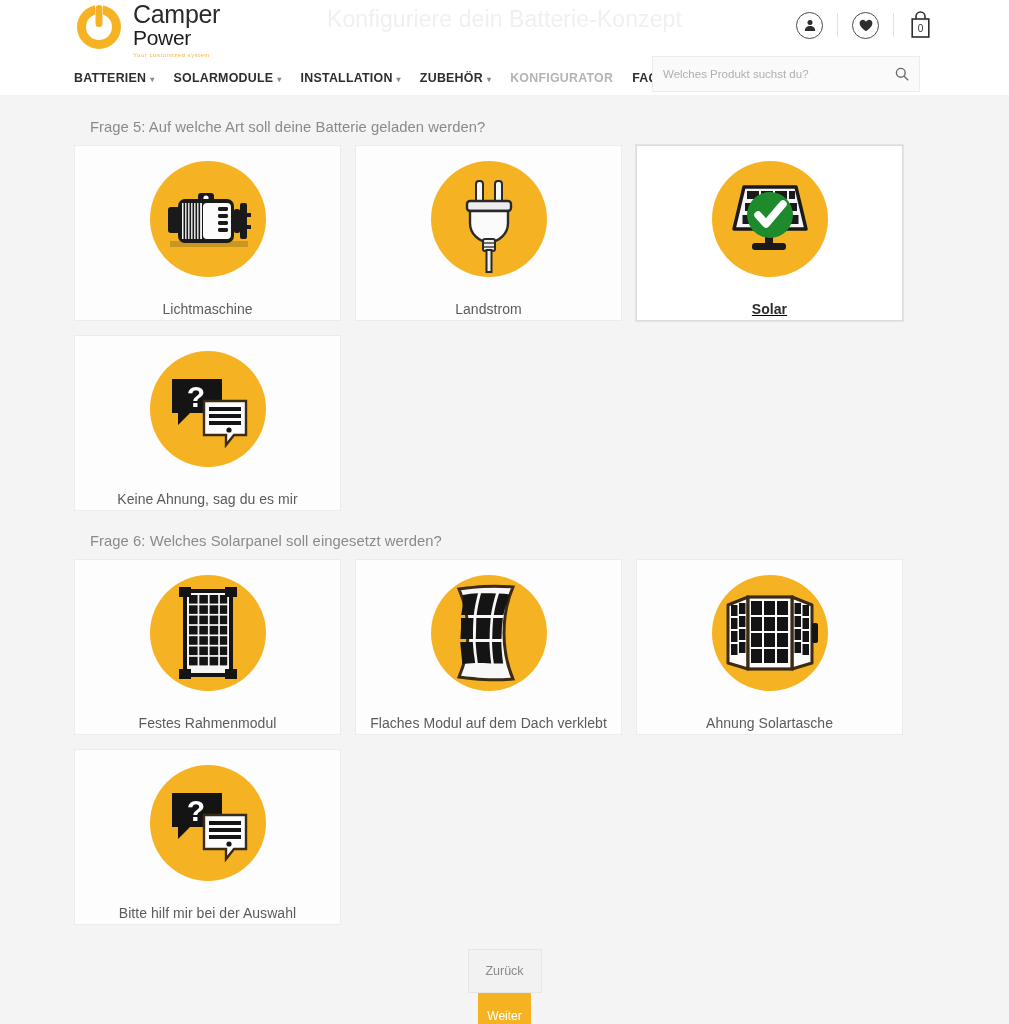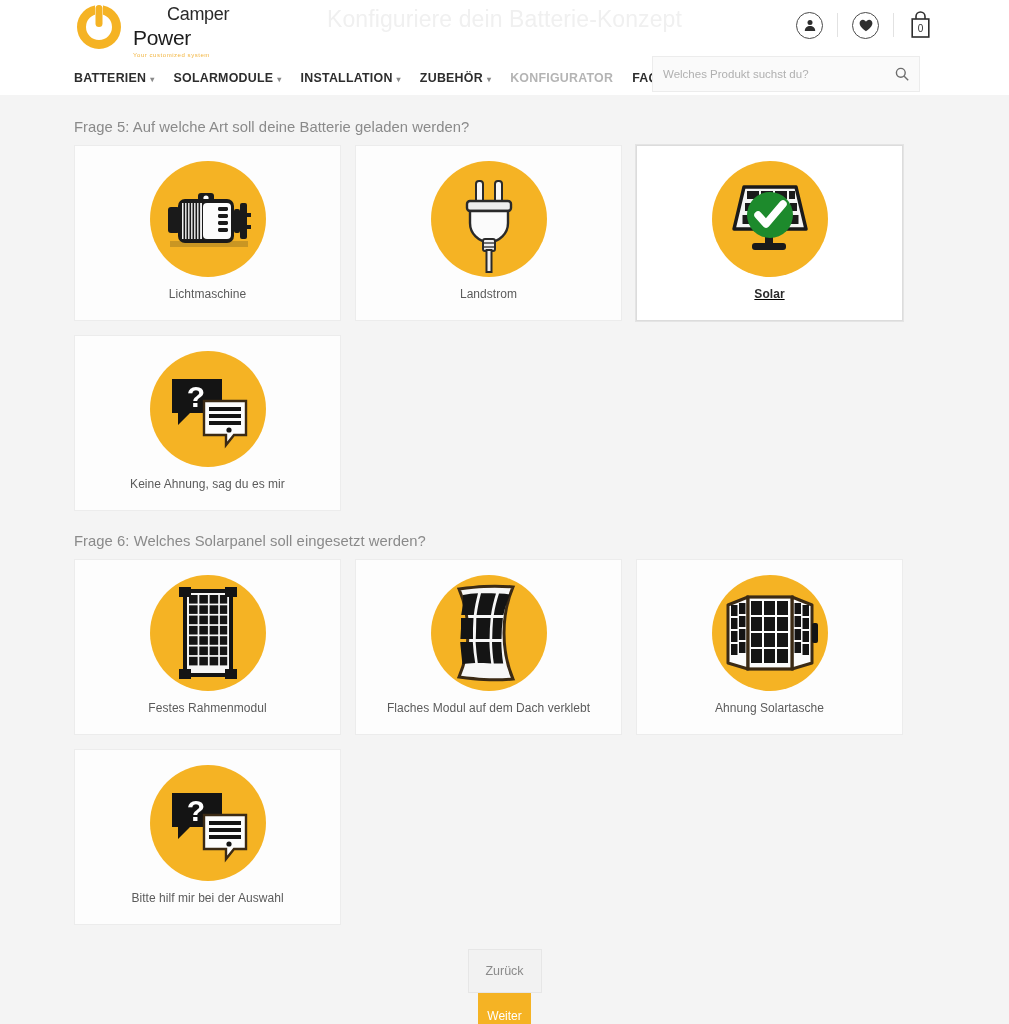--- a/index.html
+++ b/index.html
@@ -29,23 +29,22 @@
   }
   .logo {
     position: absolute;
     left: 74px; top: 2px;
     display: flex; align-items: flex-start;
     z-index: 3;
   }
   .logo-mark { width: 50px; height: 50px; display: block; }
   .logo-text { margin-left: 9px; margin-top: 2px; }
   .logo-camper {
-    font-size: 18px; color: #2a2a2a; line-height: 21px;
+    font-size: 25px; color: #2a2a2a; line-height: 21px;
     letter-spacing: -.3px;
-    margin-left: 34px;
   }
   .logo-power {
     font-size: 21px; font-weight: normal; color: #1c1c1c; line-height: 25px;
     letter-spacing: -.3px;
   }
   .logo-tagline {
     font-size: 6px; color: #f0a81e; letter-spacing: .55px;
     line-height: 8px; margin-top: 1px;
     opacity: .85;
   }
@@ -104,20 +103,21 @@
   
   .main {
     position: relative;
     width: 1009px;
     padding: 0 74px;
   }
   .question {
     font-size: 14.8px; color: #8a8a8a;
     margin-top: 24px; margin-bottom: 10px;
     letter-spacing: .05px;
+    margin-left: 16px;
   }
   .q6-label { margin-top: 22px; }
 
   .grid { display: flex; flex-wrap: wrap; gap: 14px; }
   .card {
     width: 267px; height: 176px;
     background: #fdfdfd;
     border: 1px solid #ececec;
     display: flex; flex-direction: column;
     align-items: center; justify-content: flex-start;
@@ -126,21 +126,21 @@
   }
   .card.selected {
     background: #ffffff;
     border: 1px solid #dcdcdc;
     box-shadow: 0 0 0 1px #e4e4e4;
     text-decoration: underline;
   }
   .icon-wrap { width: 124px; height: 124px; position: relative; }
   .icon-wrap svg { display: block; width: 124px; height: 124px; }
   .card-label {
-    font-size: 12px; color: #5b5b5b; margin-top: 6px;
+    font-size: 14px; color: #5b5b5b; margin-top: 20px;
     letter-spacing: .05px;
   }
   .card.selected .card-label { font-weight: bold; color: #2b2b2b; }
 
   
   .actions {
     display: flex; align-items: center; justify-content: space-between;
     margin-top: 24px;
     flex-direction: column;
   }

